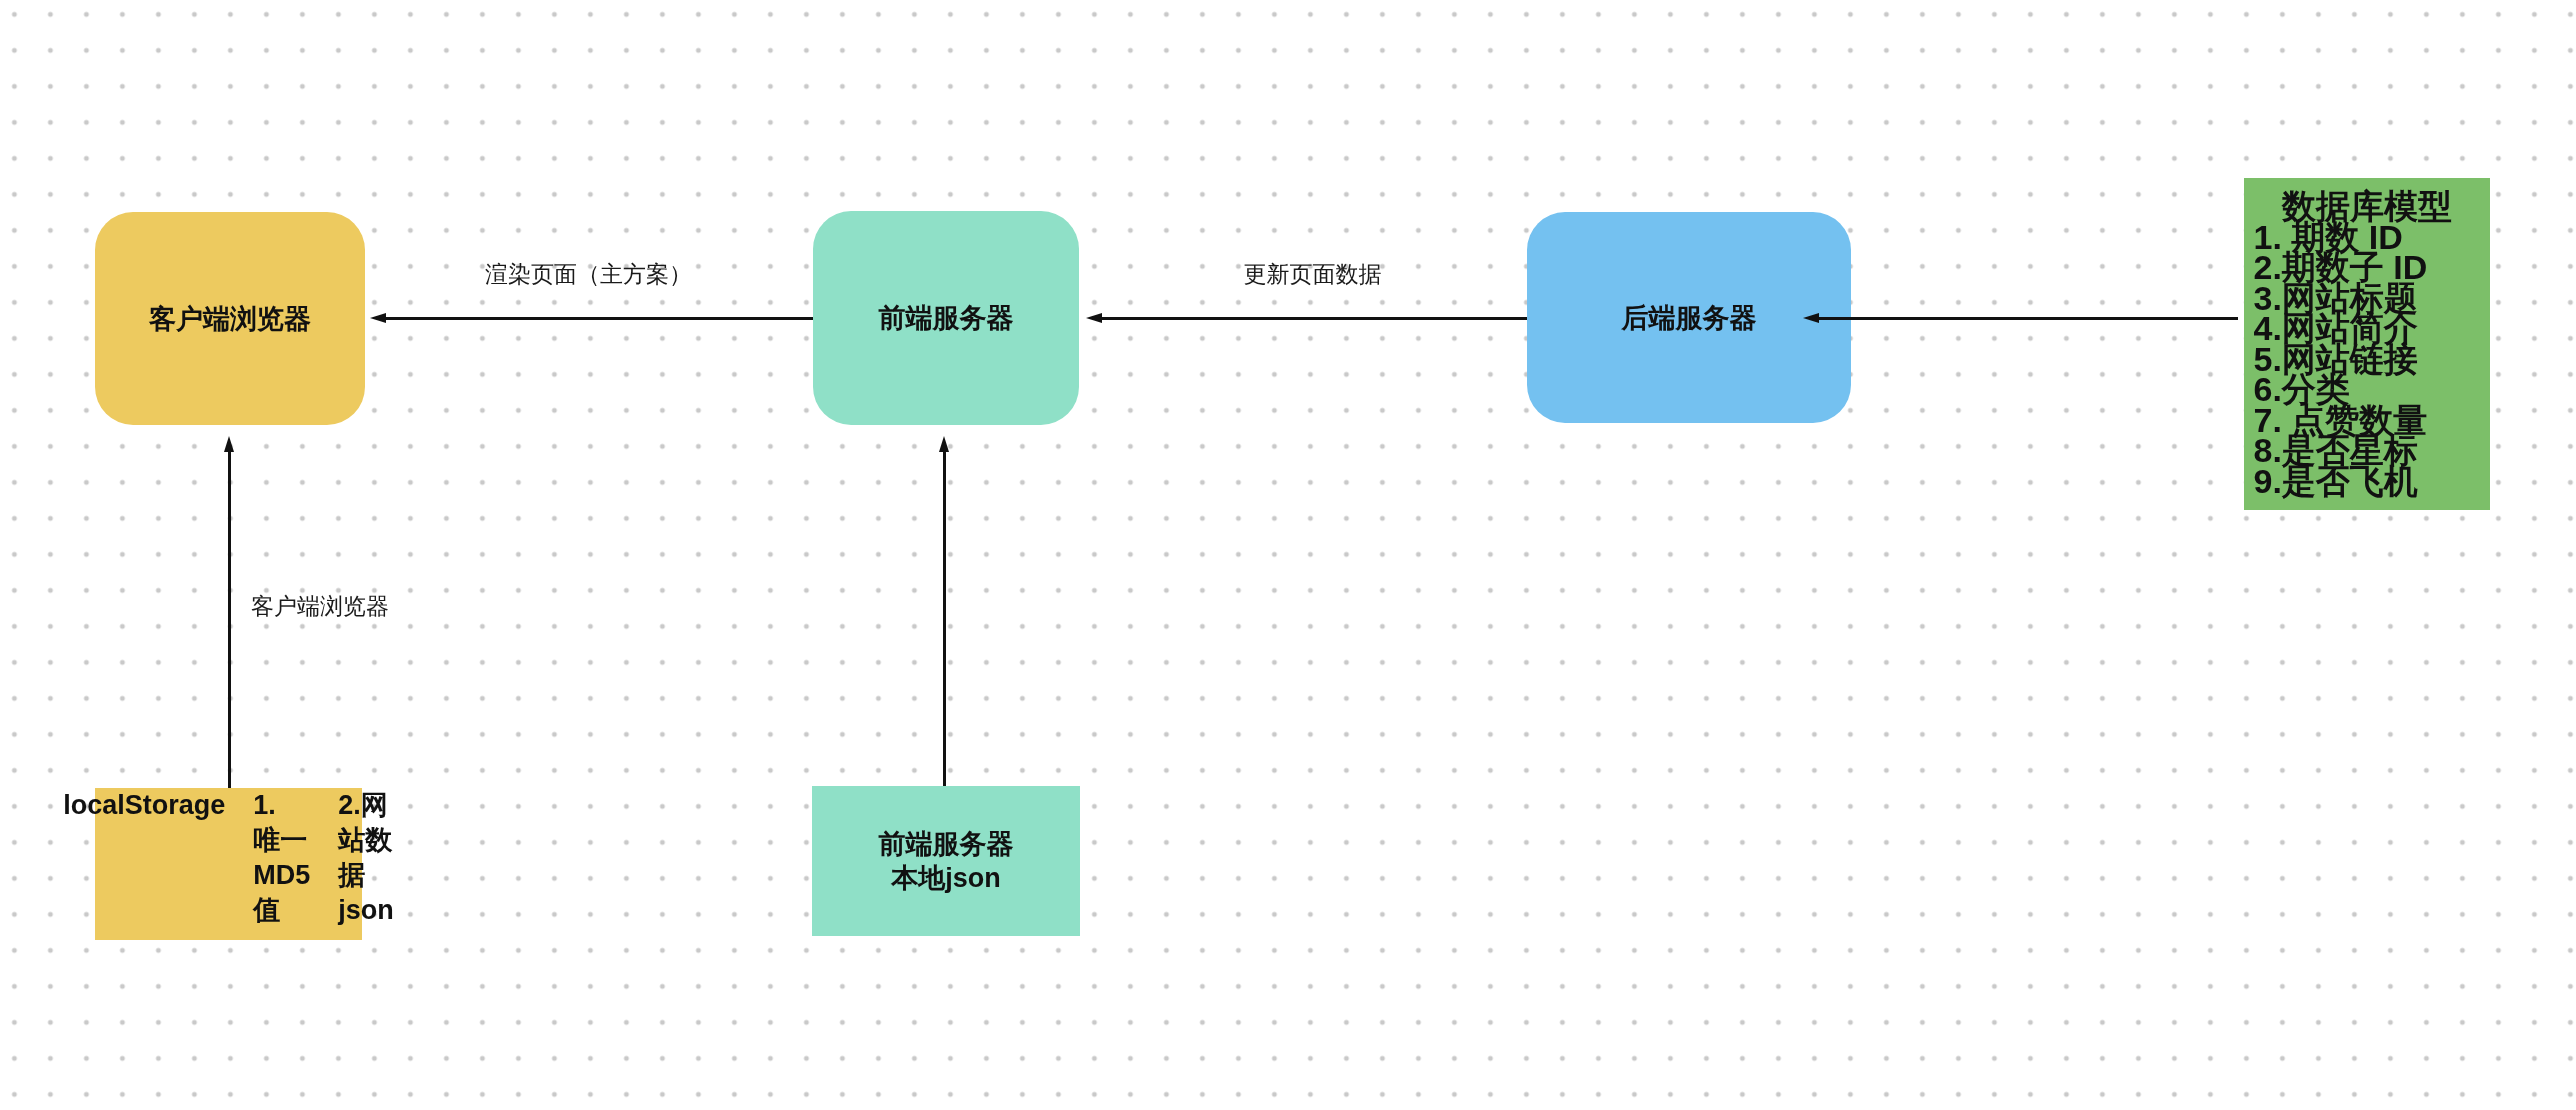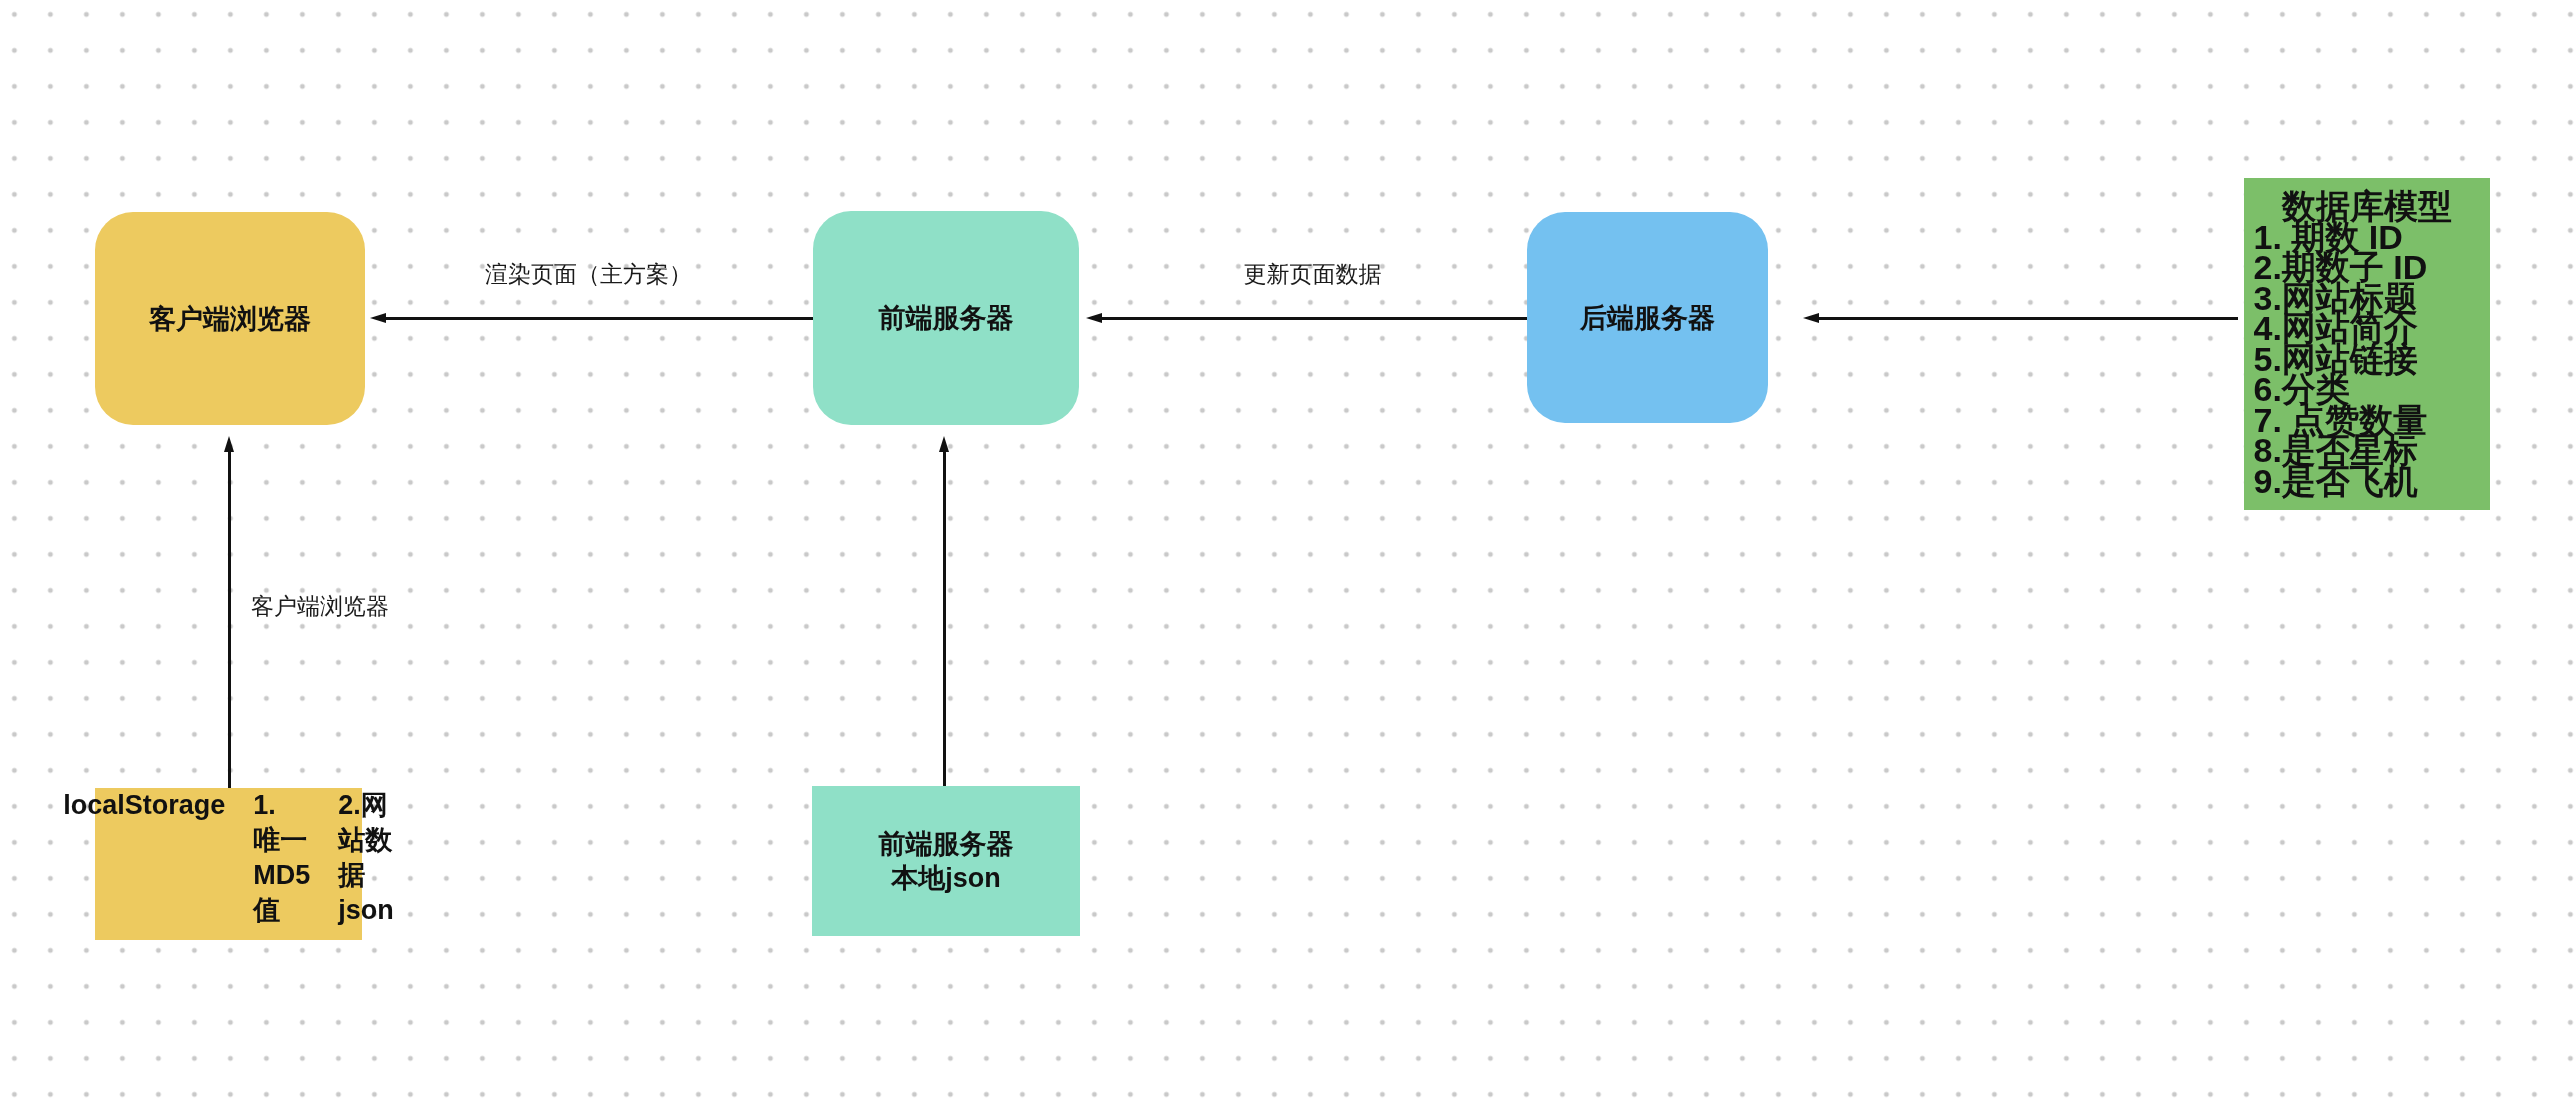--- a/index.html
+++ b/index.html
@@ -22,21 +22,21 @@
     display: flex;
     align-items: center;
     justify-content: center;
     font-weight: 700;
     font-size: 27px;
     color: #111111;
     box-sizing: border-box;
   }
   .n-client   { left: 95px;  top: 212px; width: 270px; height: 213px; border-radius: 38px; }
   .n-frontend { left: 813px;  top: 211px; width: 266px; height: 214px; border-radius: 38px; }
-  .n-backend  { left: 1527px; top: 212px; width: 241px; height: 211px; border-radius: 38px; }
+  .n-backend  { left: 1527px; top: 212px; width: 324px; height: 211px; border-radius: 38px; }
 
   .n-db {
     left: 2244px; top: 154px; width: 246px; height: 332px;
     display: block; padding: 13.3px 9.5px;
     font-size: 34px; line-height: 30.5px; margin-top: 24px;
   }
   .n-db .db-title { text-align: center; }
   .n-db .db-item  { text-align: left; }
 
   .n-ls {

